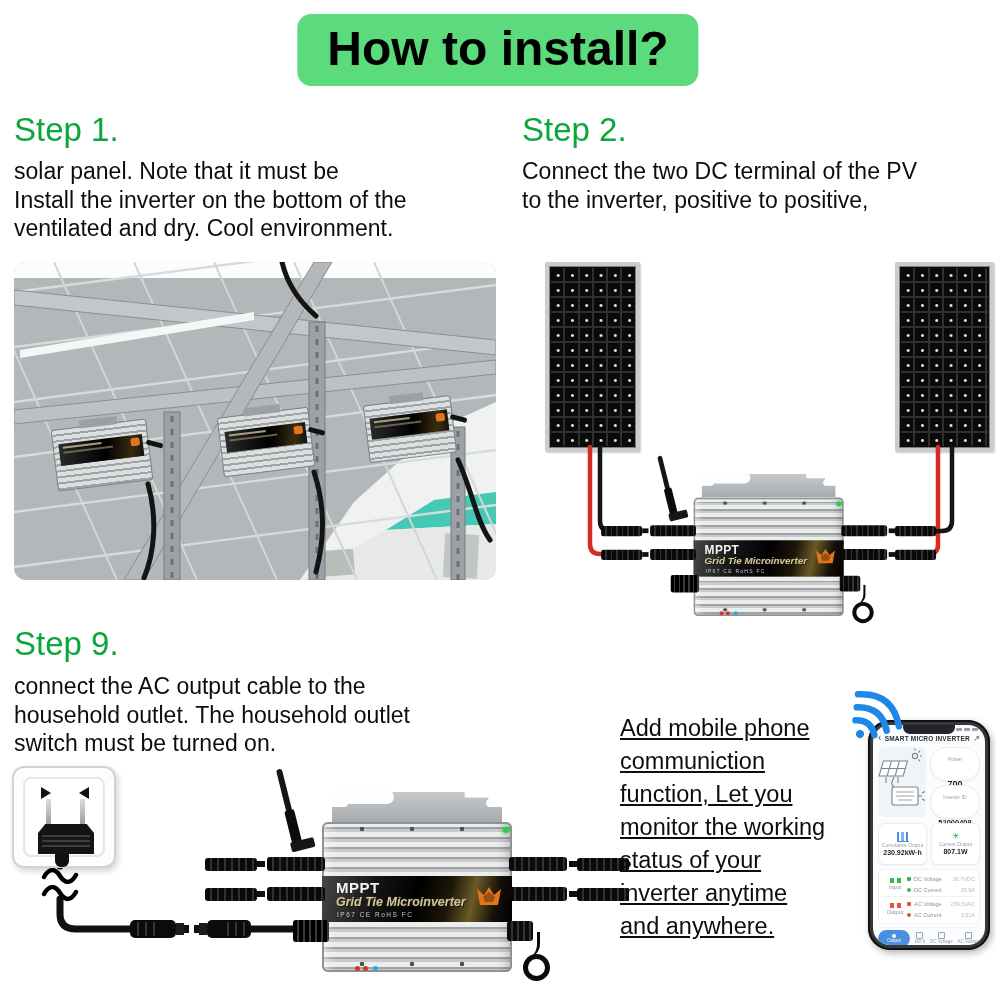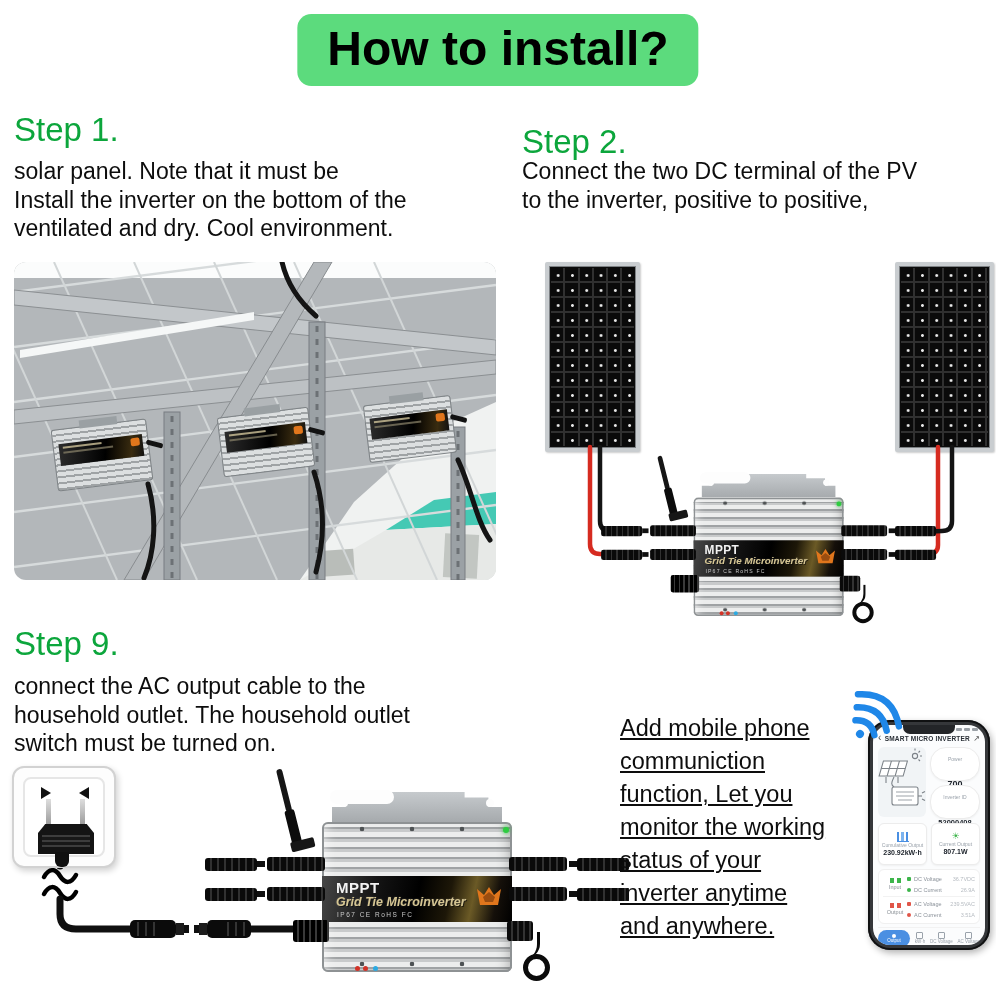--- a/index.html
+++ b/index.html
@@ -181,21 +181,21 @@
 
   <div class="title-banner">How to install?</div>
 
   <div class="step-h" style="left:14px;top:110px;">Step 1.</div>
   <div class="step-body" style="left:14px;top:157px;">
     <div>solar panel. Note that it must be</div>
     <div>Install the inverter on the bottom of the</div>
     <div>ventilated and dry. Cool environment.</div>
   </div>
 
-  <div class="step-h" style="left:522px;top:122px;">Step 2.</div>
+  <div class="step-h" style="left:522px;top:110px;">Step 2.</div>
   <div class="step-body" style="left:522px;top:157px;">
     <div>Connect the two DC terminal of the PV</div>
     <div>to the inverter, positive to positive,</div>
   </div>
 
   <div class="photo">
     <svg width="482" height="318">
       <rect x="0" y="0" width="482" height="16" fill="#fbfcfc"></rect>
 
       <polygon points="482,140 482,318 286,318 340,240 420,168" fill="#f0f2f1"></polygon>

